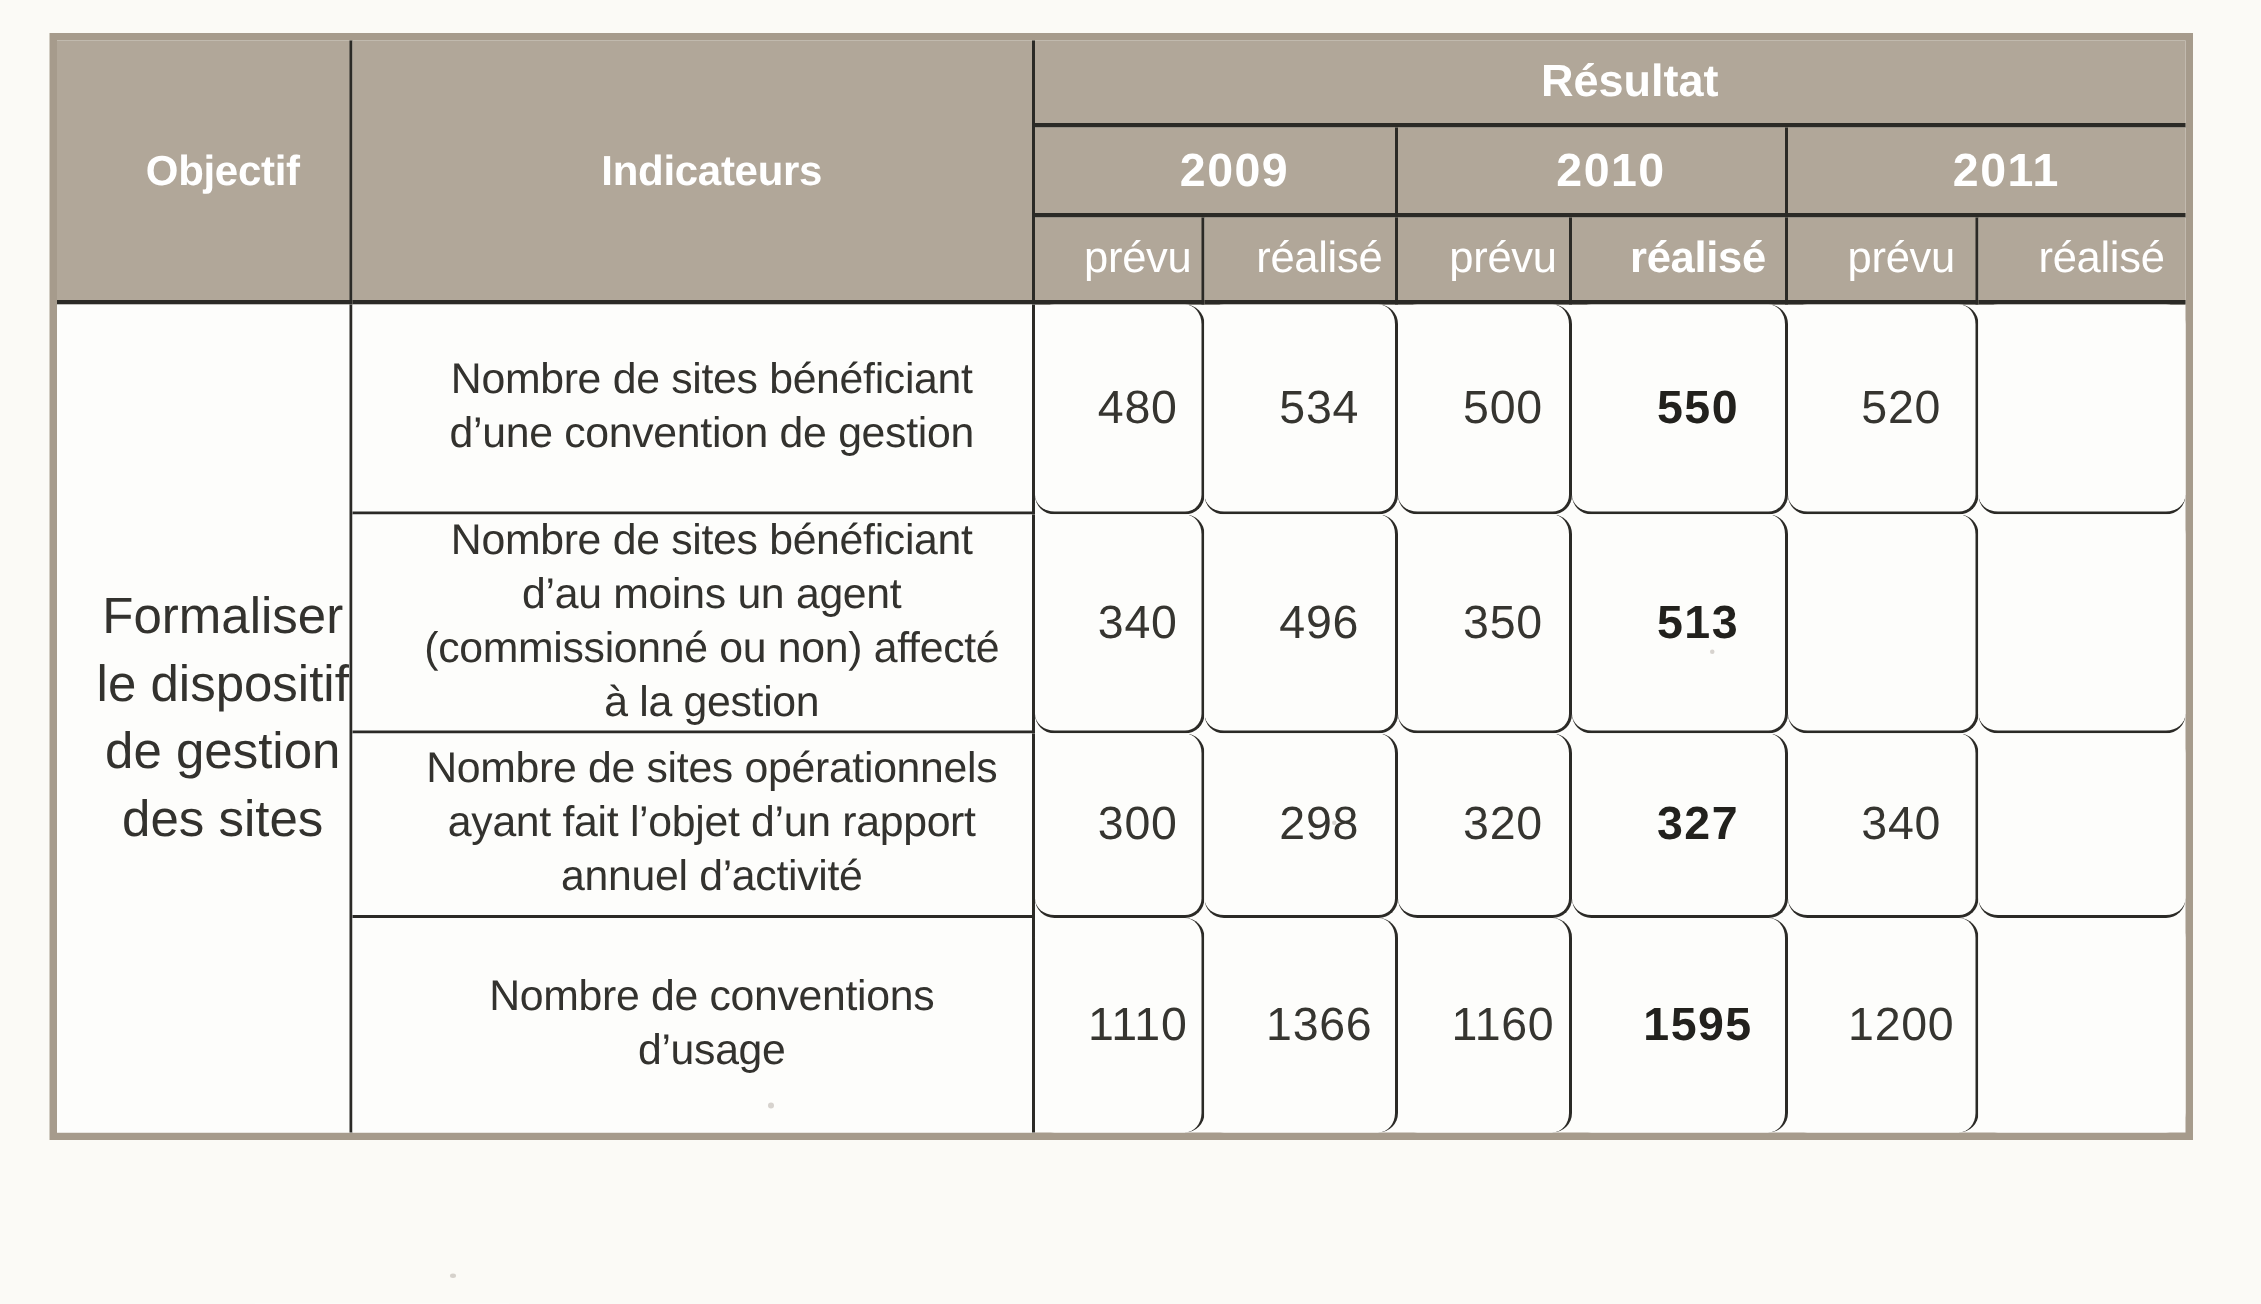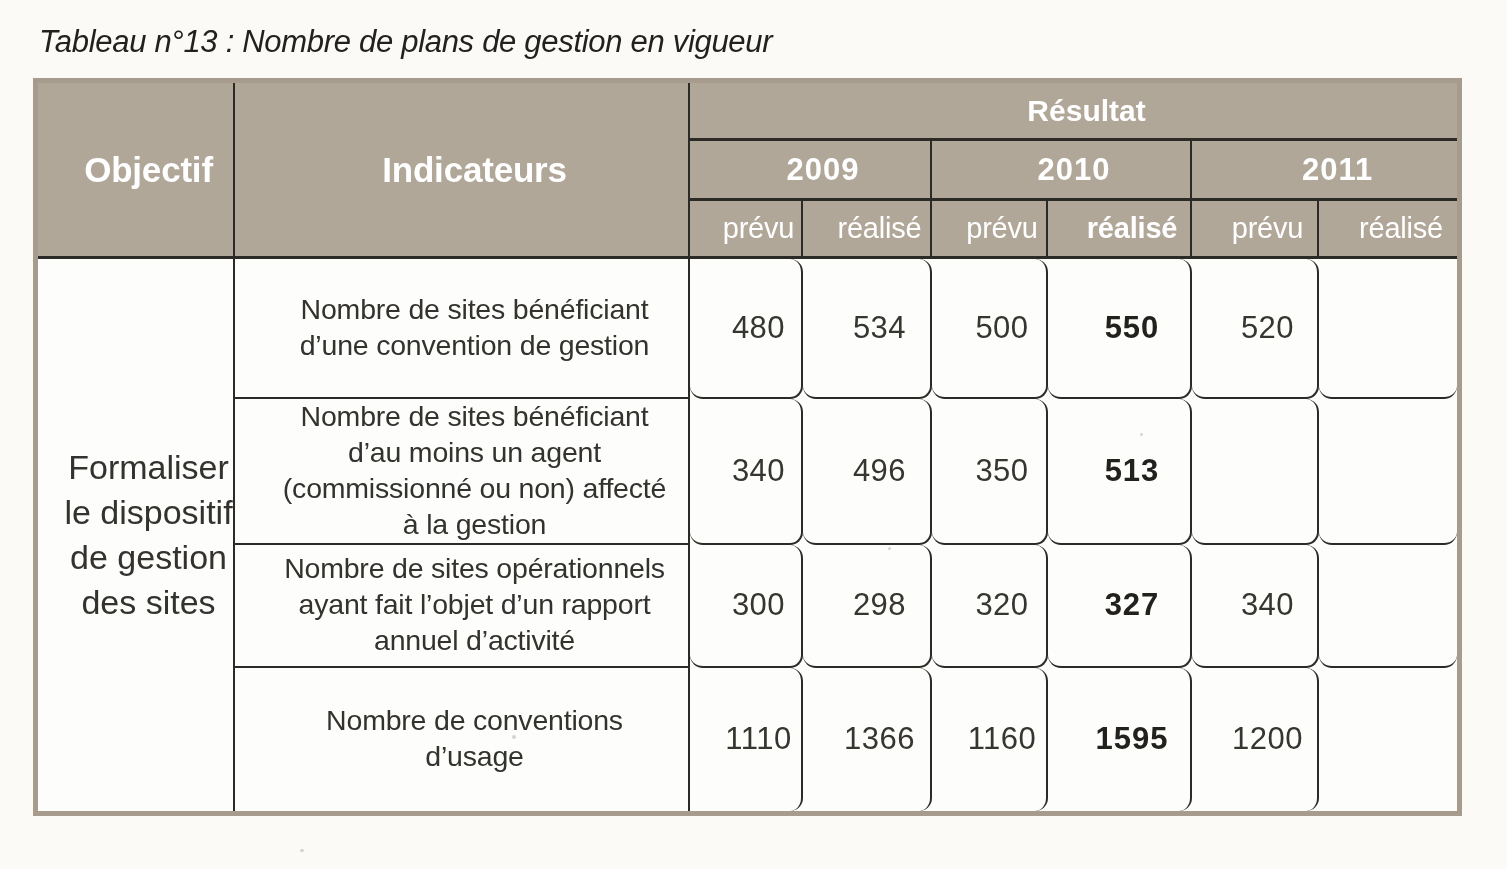--- a/index.html
+++ b/index.html
@@ -55,21 +55,21 @@
     color:var(--header-text);
     font-weight:bold;
   }
   tr.h-resultat{height:58px;}
   tr.h-years{height:60px;}
   tr.h-sub{height:58px;}
   tr.r1{height:140px;}
   tr.r2{height:137px;}
   tr.r3{height:123px;}
   tr.r4{height:143px;}
-  .th-main{font-size:35px;letter-spacing:-0.2px;}
+  .th-main{font-size:28px;letter-spacing:-0.2px;}
   .th-resultat{font-size:30px;}
   .th-year{font-size:31px;letter-spacing:1px;}
   .th-sub{font-size:29px;font-weight:normal;letter-spacing:-0.2px;}
   .th-sub.bold{font-weight:bold;}
   
   .b-r{border-right:2px solid var(--grid);}
   .b-b{border-bottom:2px solid var(--grid);}
   .b-bh{border-bottom:3px solid var(--grid);}
   
   td{background:var(--cell-bg);}
@@ -83,21 +83,20 @@
   .num{font-size:31px;color:#363530;letter-spacing:0.5px;border-radius:13px;}
   .num.bold{font-weight:bold;color:#22211d;letter-spacing:1px;}
   
   .speck{position:absolute;border-radius:50%;background:#8f857a;opacity:.35;}
 </style>
 </head>
 <body>
 
 <div class="page">
 
-  <div class="doc-title">Tableau n°13 : Nombre de plans de gestion en vigueur</div>
 
   <div class="table-frame">
     <table>
       <colgroup>
         <col style="width:197px">
         <col style="width:455px">
         <col style="width:113px">
         <col style="width:129px">
         <col style="width:116px">
         <col style="width:144px">

